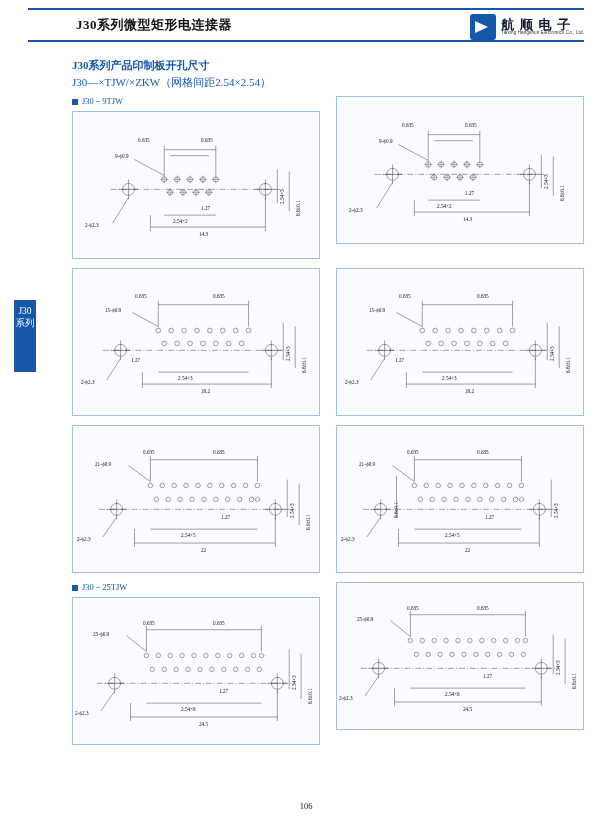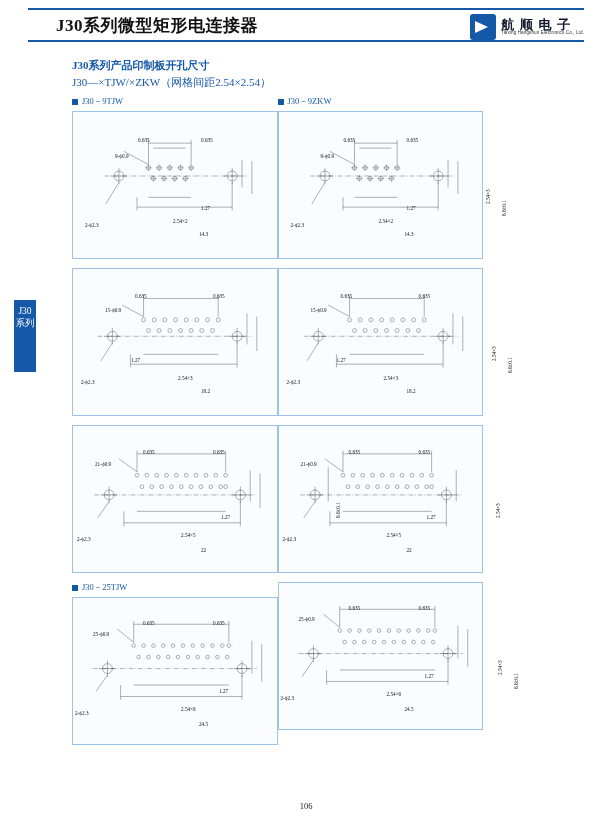--- a/index.html
+++ b/index.html
@@ -23,25 +23,25 @@
     left: 28px;
     width: 556px;
     height: 34px;
     border-top: 2px solid #1558a8;
     border-bottom: 2px solid #1558a8;
     box-sizing: border-box;
     display: flex;
     align-items: center;
   }
   .header-title {
-    font-size: 17px;
+    font-size: 13px;
     font-weight: bold;
     color: #111;
     letter-spacing: 0.5px;
-    margin-left: 28px;
+    margin-left: 48px;
     font-family: "Liberation Serif", serif;
   }
   .brand {
     position: absolute;
     right: 0px;
     top: 1px;
     display: flex;
     align-items: center;
     height: 32px;
   }
@@ -107,21 +107,21 @@
     box-sizing: border-box;
     line-height: 1.25;
     font-family: "Liberation Serif", serif;
   }
 
   
   .grid {
     position: absolute;
     left: 72px;
     top: 96px;
-    width: 411px;
+    width: 512px;
   }
   .fig-row {
     display: flex;
     justify-content: space-between;
     margin-bottom: 9px;
   }
   .fig-cell { width: 248px; }
   .fig-label {
     font-size: 8.5px;
     color: #1558a8;
@@ -270,24 +270,20 @@
         <span class="dim-txt" style="left:12px;top:110px">2-ϕ2.3</span>
         <span class="dim-txt" style="left:100px;top:106px">2.54×2</span>
         <span class="dim-txt" style="left:128px;top:93px">1.27</span>
         <span class="dim-txt" style="left:126px;top:119px">14.3</span>
         <span class="dim-txt vert" style="left:206px;top:92px">2.54×3</span>
         <span class="dim-txt vert" style="left:222px;top:104px">6.6±0.1</span>
       </div>
     </div>
 
     <div class="fig-cell">
-      <div class="fig-label">
-        <span class="bullet"></span>
-        <span>J30－9ZKW</span>
-      </div>
       <div class="fig-box">
         <svg class="dwg" viewBox="0 0 248 148">
           <g stroke="#111" stroke-width="0.4" fill="none">
             <line x1="38" y1="78" x2="212" y2="78" stroke-dasharray="6,2,1,2"></line>
             <circle cx="56" cy="78" r="6"></circle>
               <circle cx="194" cy="78" r="6"></circle>
             <line x1="46" y1="78" x2="66" y2="78"></line>
               <line x1="56" y1="68" x2="56" y2="88"></line>
             <line x1="184" y1="78" x2="204" y2="78"></line>
               <line x1="194" y1="68" x2="194" y2="88"></line>

